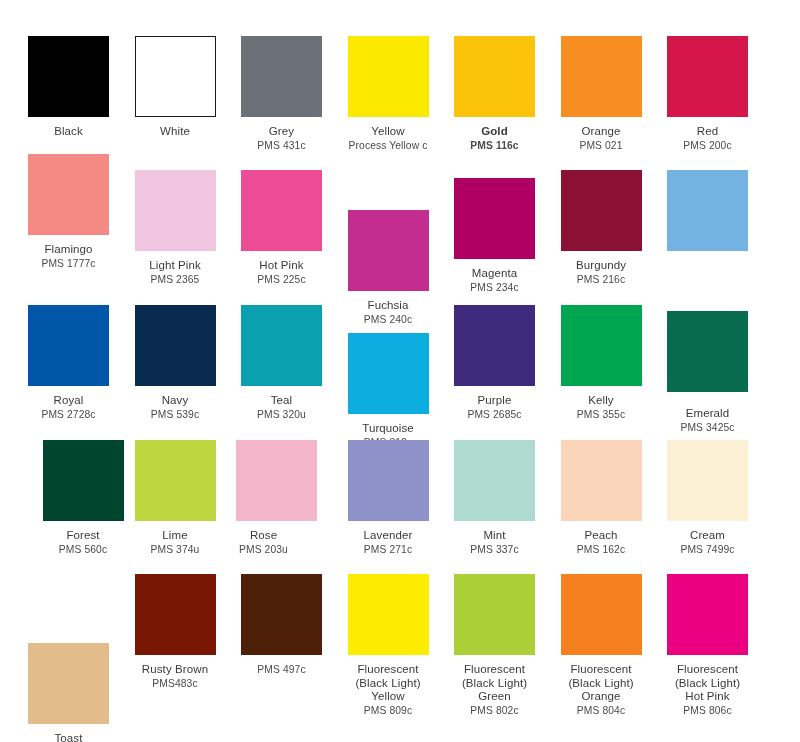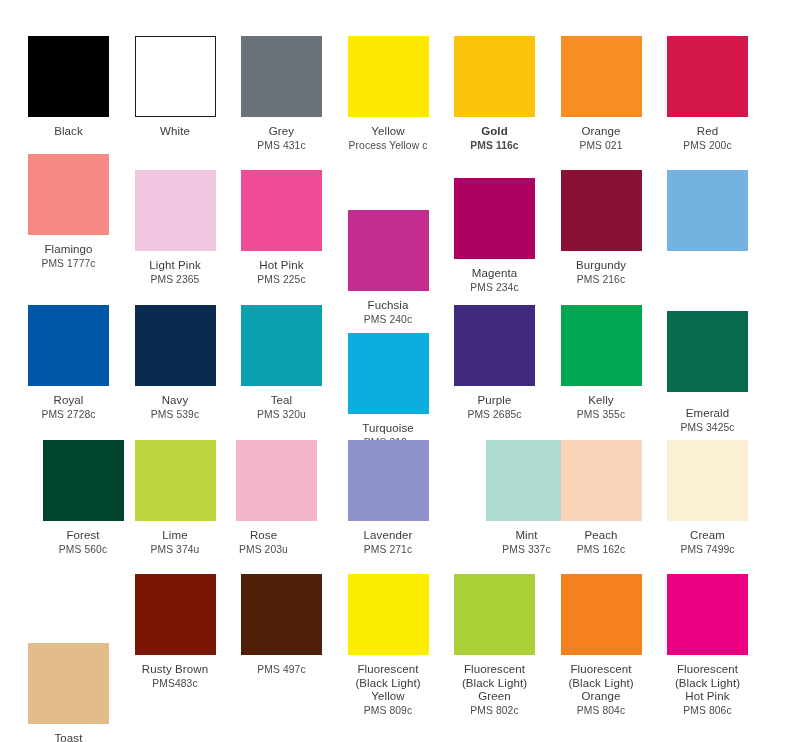--- a/index.html
+++ b/index.html
@@ -227,21 +227,21 @@
           <div class="swatch-pms">PMS 203u</div>
         </div>
       </div>
       <div class="swatch-cell" style="position: absolute; left: 319.5px; top: 404px;">
         <div class="swatch-chip" title="#8e92c8" style="background: rgb(142, 146, 200);"></div>
         <div class="swatch-labels">
           <div class="swatch-name">Lavender</div>
           <div class="swatch-pms">PMS 271c</div>
         </div>
       </div>
-      <div class="swatch-cell" style="position: absolute; left: 426px; top: 404px; margin-left: 32px;">
+      <div class="swatch-cell" style="position: absolute; left: 426px; top: 404px;">
         <div class="swatch-chip" title="#afdad0" style="background: rgb(175, 218, 208);"></div>
         <div class="swatch-labels">
           <div class="swatch-name">Mint</div>
           <div class="swatch-pms">PMS 337c</div>
         </div>
       </div>
       <div class="swatch-cell" style="position: absolute; left: 532.5px; top: 404px;">
         <div class="swatch-chip" title="#fbd5ba" style="background: rgb(251, 213, 186);"></div>
         <div class="swatch-labels">
           <div class="swatch-name">Peach</div>

